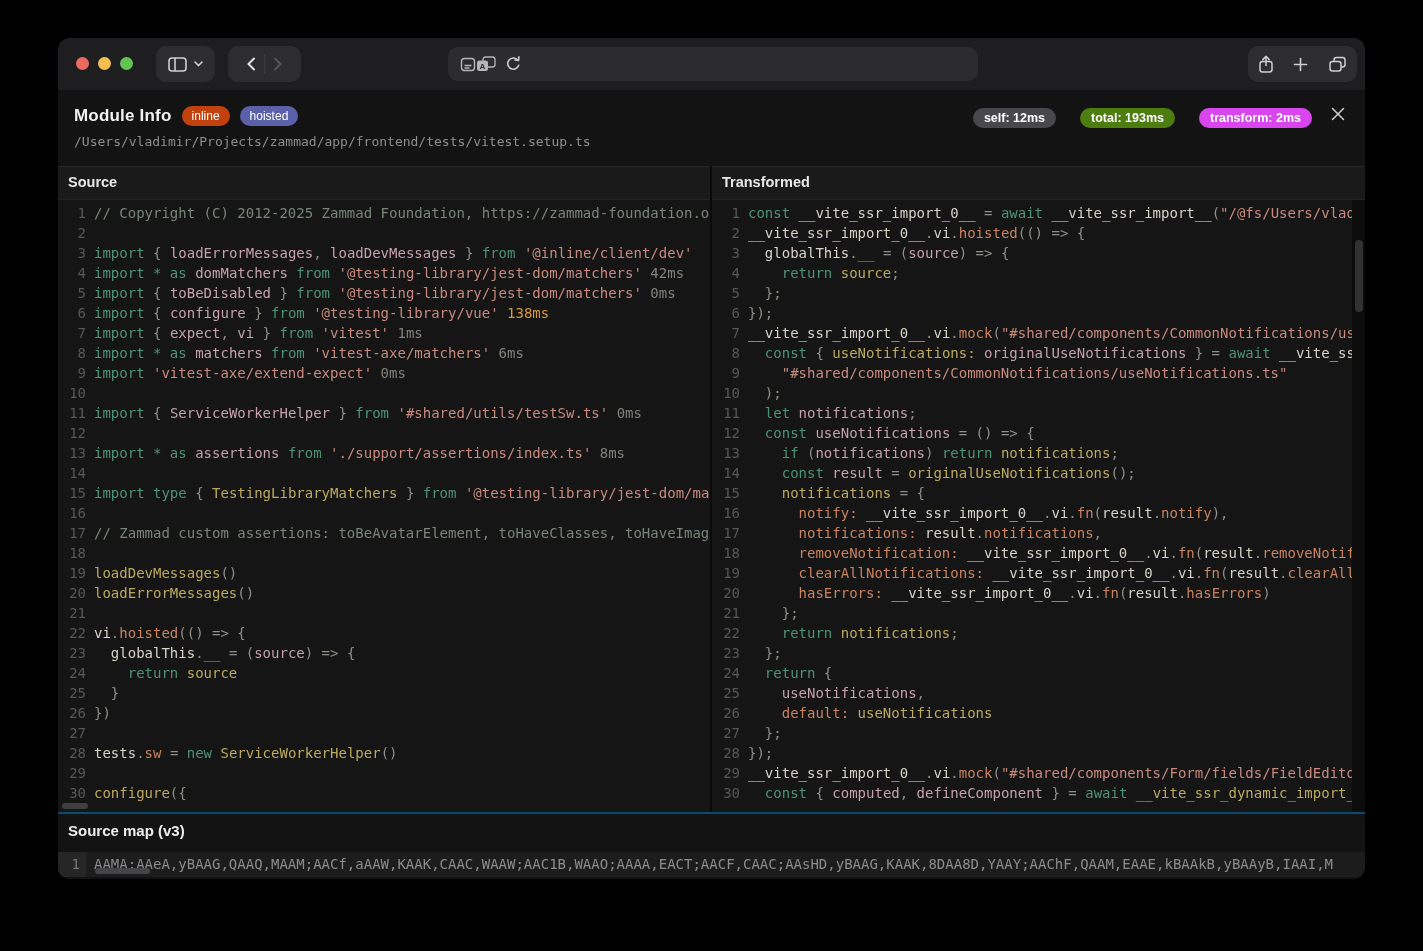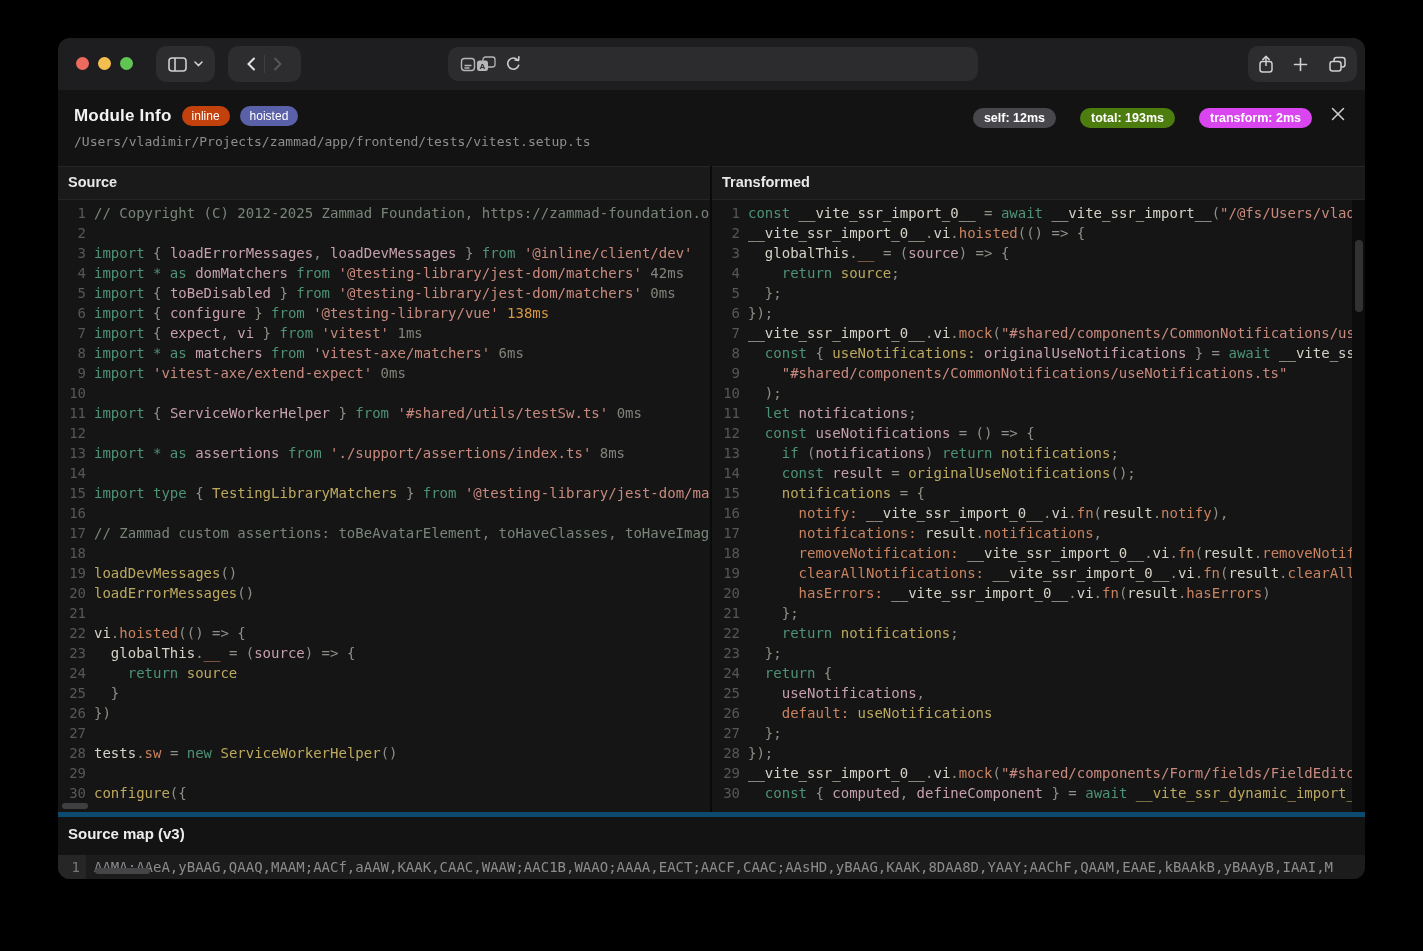--- a/index.html
+++ b/index.html
@@ -59,21 +59,21 @@
   .tk-fn{color:var(--tk-fn)} .tk-id{color:var(--tk-id)} .tk-txt{color:var(--tk-txt)}
   .tk-pun{color:var(--tk-pun)} .tk-cmt{color:var(--tk-cmt)} .tk-ms{color:var(--tk-ms)}
   .tk-hot{color:var(--tk-hot)}
 
   .vsb-track { position:absolute; right:0; top:0; width:13px; height:612px; background:#0c0c0d; }
   .vsb-thumb { position:absolute; right:2px; top:40px; width:8px; height:72px; background:#313133; border-radius:4px; }
   .hsb-src { position:absolute; left:4px; bottom:3px; width:26px; height:6px; background:#3f3f41; border-radius:3px; }
 
   
   .smap { position:absolute; left:0; top:774px; right:0; bottom:0; background:#131314;
-          border-top:5px solid #0c4a6e; }
+          border-top:2px solid #0c4a6e; }
   .smap-title { position:absolute; left:10px; top:8px; color:#ededed; font-size:15px; font-weight:bold; }
   .smap-row { position:absolute; left:0; top:38px; right:0; height:25px; background:#1c1c1d;
               display:flex; font-family:"DejaVu Sans Mono", monospace; font-size:14px; line-height:25px; }
   .smap-ln { flex:0 0 28px; text-align:right; color:#777; background:#262627; padding-right:6px; }
   .smap-text { padding-left:8px; color:#8c8c8c; white-space:pre; overflow:hidden; flex:1; }
   .hsb-map { position:absolute; left:37px; bottom:5px; width:55px; height:6px; background:#454547; border-radius:3px; }
 </style>
 </head>
 <body>
 

